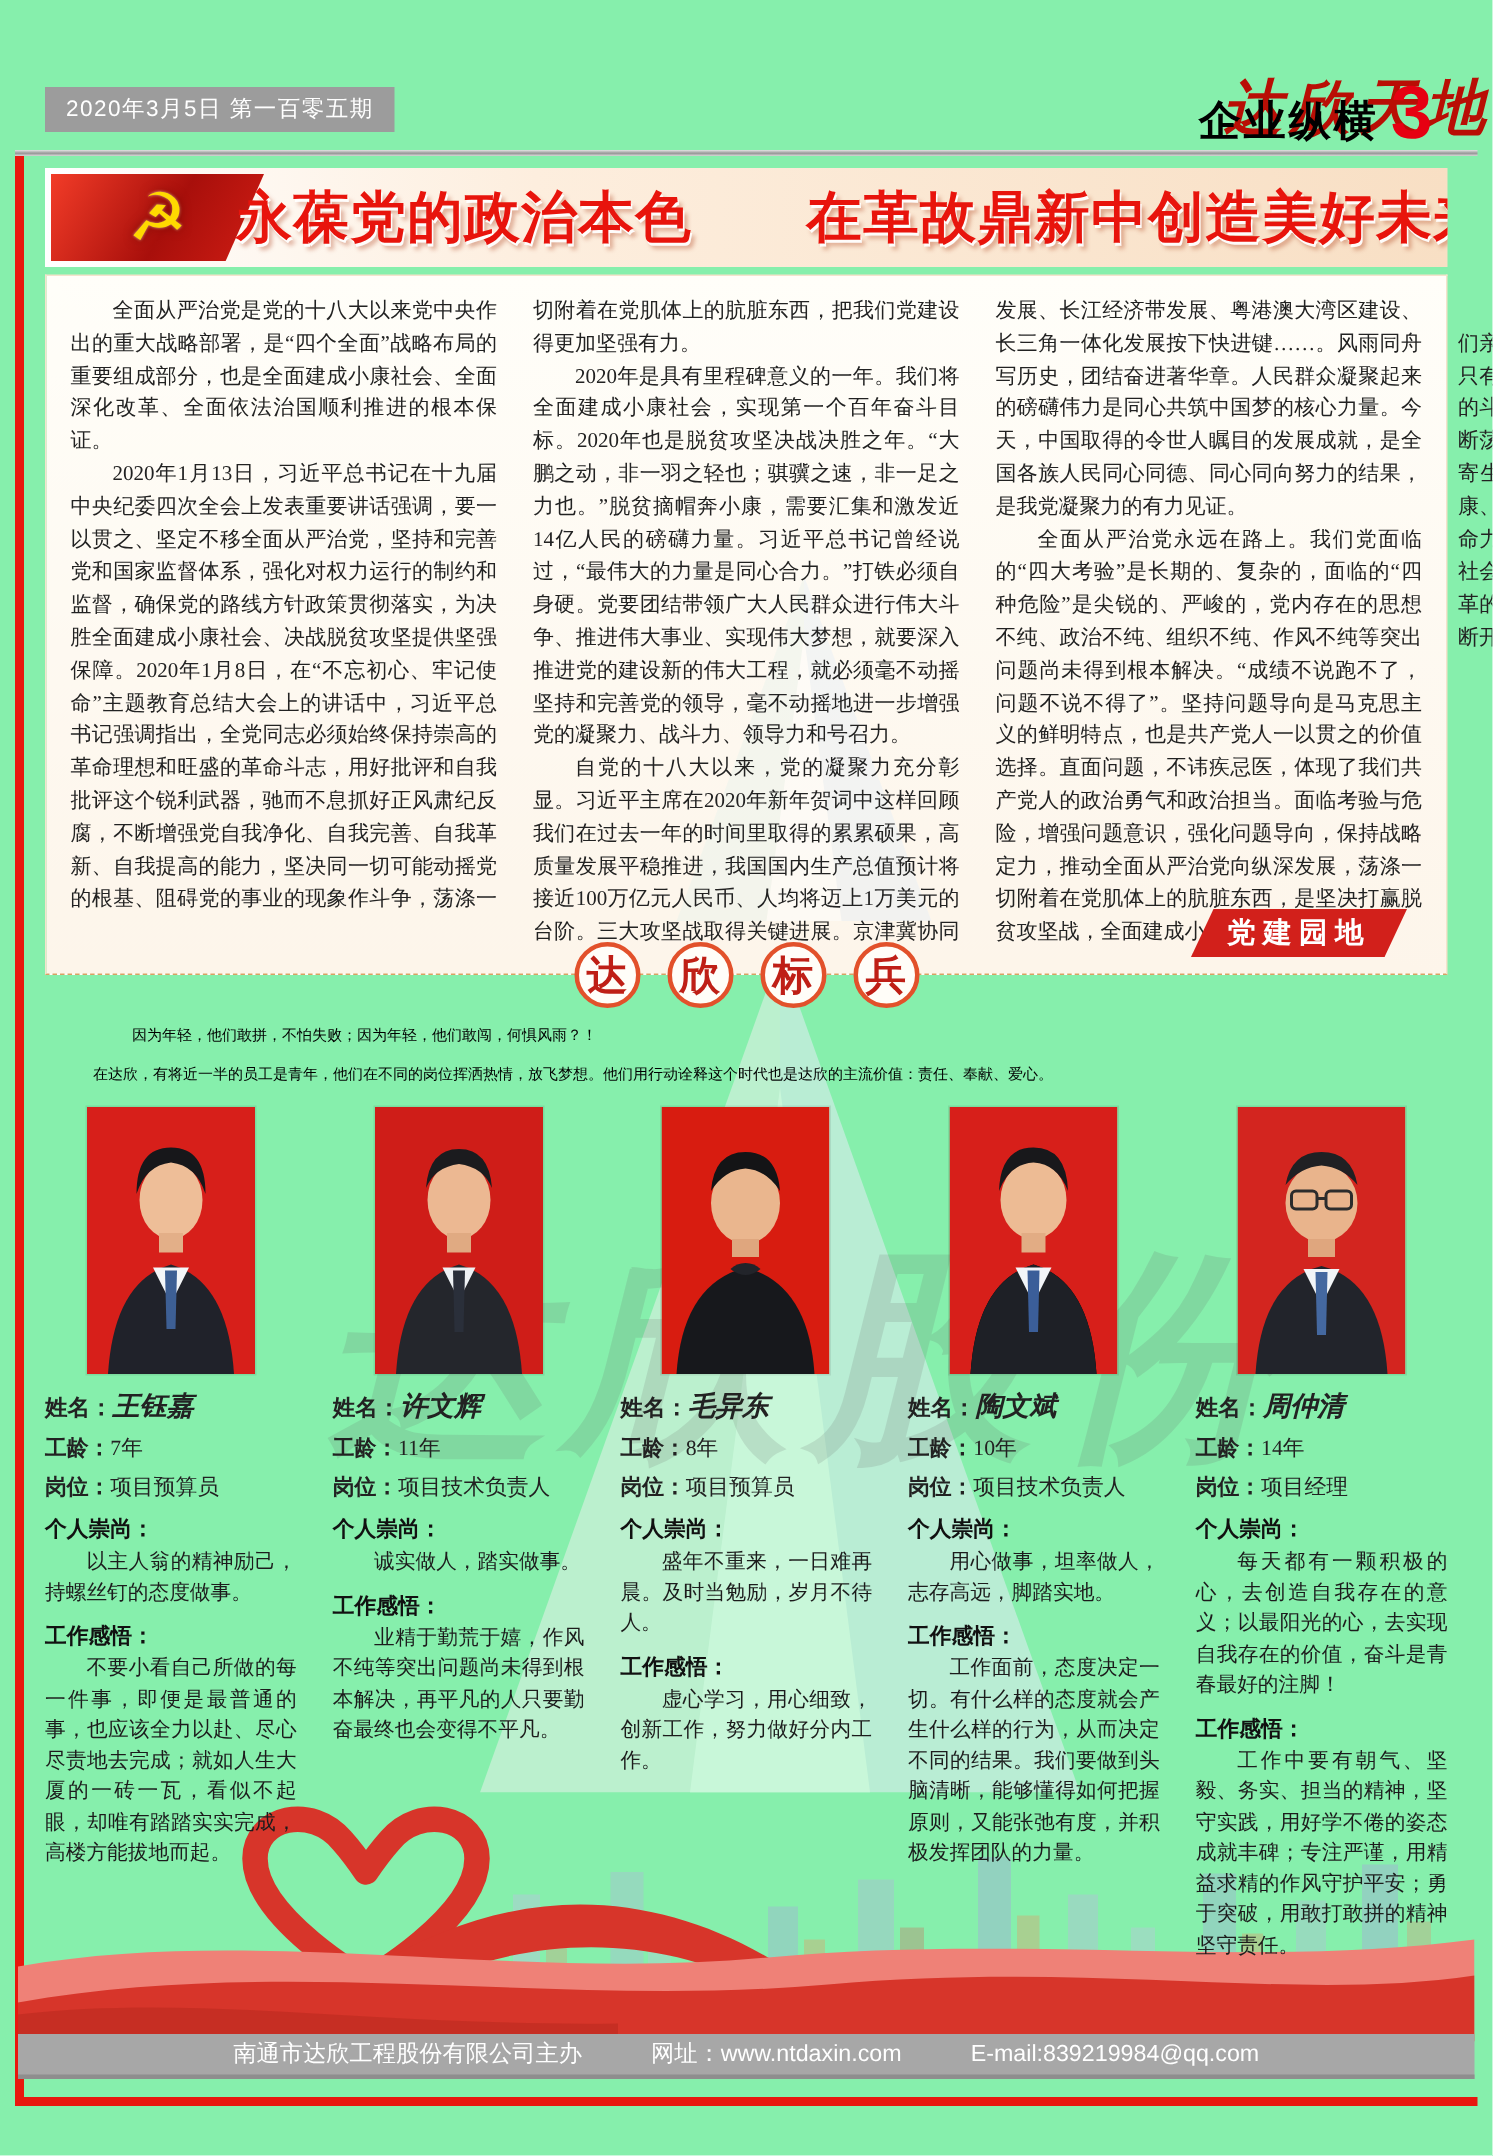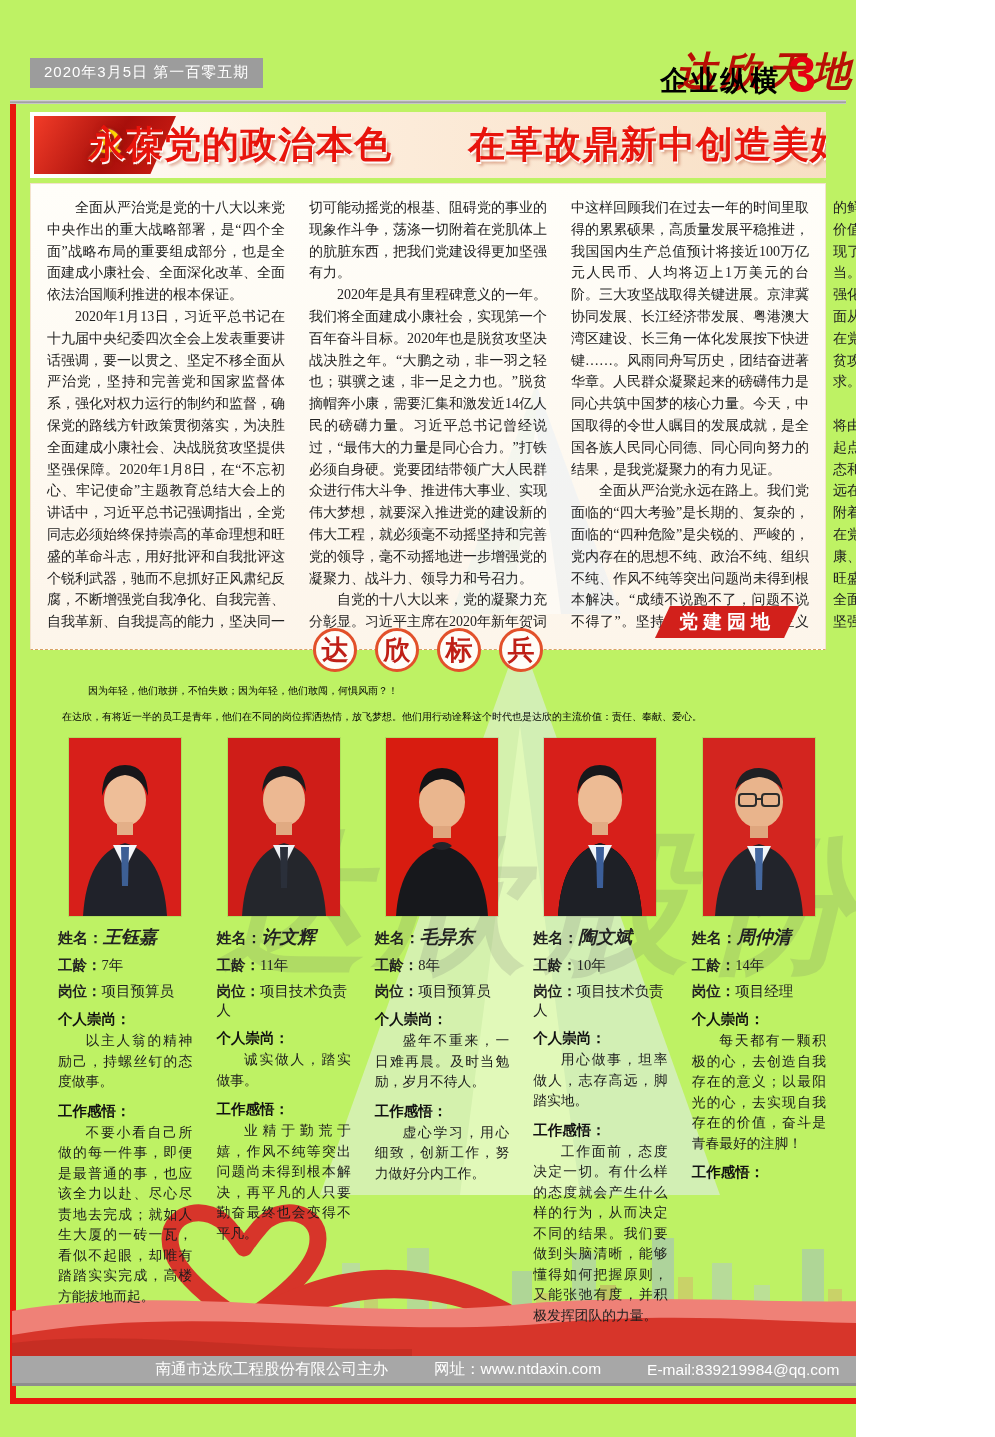--- a/index.html
+++ b/index.html
@@ -1,16 +1,16 @@
 <!DOCTYPE html>
 <html><head>
 <meta charset="utf-8">
 <style>
   html,body{margin:0;padding:0;background:#fff;}
-  #page{position:relative;width:856px;height:1437px;background:#bef264;overflow:hidden;
+  #page{position:relative;width:995px;height:1437px;background:#86efac;overflow:hidden;
         font-family:"Liberation Sans",sans-serif;color:#222;}
 
   
   .left-strip{position:absolute;left:10px;top:100px;width:6px;height:1304px;background:#e8170e;}
   .bottom-strip{position:absolute;left:10px;top:1398px;width:975px;height:6px;background:#e8170e;}
 
   
   .date-box{position:absolute;left:30px;top:58px;background:#9c9c9c;color:#fff;
             font-size:15px;padding:5px 14px 6px;letter-spacing:1px;}
   .masthead{position:absolute;left:0;right:0;top:44px;text-align:right;
@@ -52,21 +52,21 @@
   .wm-tri{position:absolute;left:290px;top:-15px;opacity:.55;}
   .wm-text{position:absolute;left:185px;top:155px;font-family:"DejaVu Serif",serif;font-weight:bold;
            font-style:italic;font-size:150px;color:#666;opacity:.16;letter-spacing:12px;white-space:nowrap;}
   .badge-row{position:relative;z-index:2;display:flex;justify-content:center;gap:18px;margin-top:-22px;}
   .badge-circle{width:44px;height:44px;box-sizing:border-box;border:3px solid #e2512b;border-radius:50%;
                 background:#fffdf8;color:#bf1f16;font-size:27px;font-weight:bold;
                 font-family:"DejaVu Serif",serif;display:flex;align-items:center;justify-content:center;}
   .intro{position:relative;z-index:2;margin-top:6px;font-size:10px;line-height:26px;color:#000;}
   .intro-1{margin-left:58px;}
   .intro-2{margin-left:32px;}
-  .profiles-row{position:relative;z-index:2;display:flex;gap:24px;margin-top:8px;margin-left:28px;}
+  .profiles-row{position:relative;z-index:2;display:flex;gap:24px;margin-top:8px;}
   .profile{flex:1 1 0;min-width:0;}
   .photo{display:block;margin:0 auto;box-shadow:0 0 0 1px rgba(0,0,0,.08);}
   .p-name{margin-top:9px;white-space:nowrap;}
   .p-name .lbl{font-weight:bold;font-size:15px;}
   .p-name .val{font-family:"DejaVu Serif",serif;font-style:italic;font-weight:bold;font-size:18px;}
   .p-line{margin-top:7px;font-size:14.5px;}
   .p-line .lbl{font-weight:bold;}
   .p-line .val{font-family:"Liberation Serif",serif;}
   .p-sec{margin-top:9px;font-weight:bold;font-size:14.5px;color:#111;}
   .p-para{margin:2px 0 0;text-indent:2em;text-align:justify;font-family:"Liberation Serif","DejaVu Serif",serif;
@@ -232,20 +232,21 @@
           <path d="M12 178 Q16 116 56 106 Q96 116 100 178 Z" fill="#22242b"></path>
           <polygon points="44,108 68,108 56,132" fill="#f2f5f8"></polygon>
           <polygon points="52,110 60,110 59,152 53,152" fill="#4468a0"></polygon>
         </svg>
         <div class="p-name"><span class="lbl">姓名：</span><span class="val">周仲清</span></div>
         <div class="p-line"><span class="lbl">工龄：</span><span class="val">14年</span></div>
         <div class="p-line"><span class="lbl">岗位：</span><span class="val">项目经理</span></div>
         <div class="p-sec">个人崇尚：</div>
         <p class="p-para">每天都有一颗积极的心，去创造自我存在的意义；以最阳光的心，去实现自我存在的价值，奋斗是青春最好的注脚！</p>
         <div class="p-sec">工作感悟：</div>
+        <p class="p-para">工作中要有朝气、坚毅、务实、担当的精神，坚守实践，用好学不倦的姿态成就丰碑；专注严谨，用精益求精的作风守护平安；勇于突破，用敢打敢拼的精神坚守责任。</p>
       </div>
 
     </div>
   </div>
 
   <svg class="decoration" width="971" height="168" viewBox="0 0 971 168">
 
     <g opacity="0.85">
       <rect x="330" y="70" width="18" height="85" fill="#b7c7da" opacity=".55"></rect>
       <rect x="352" y="95" width="14" height="60" fill="#c9a97e" opacity=".5"></rect>

